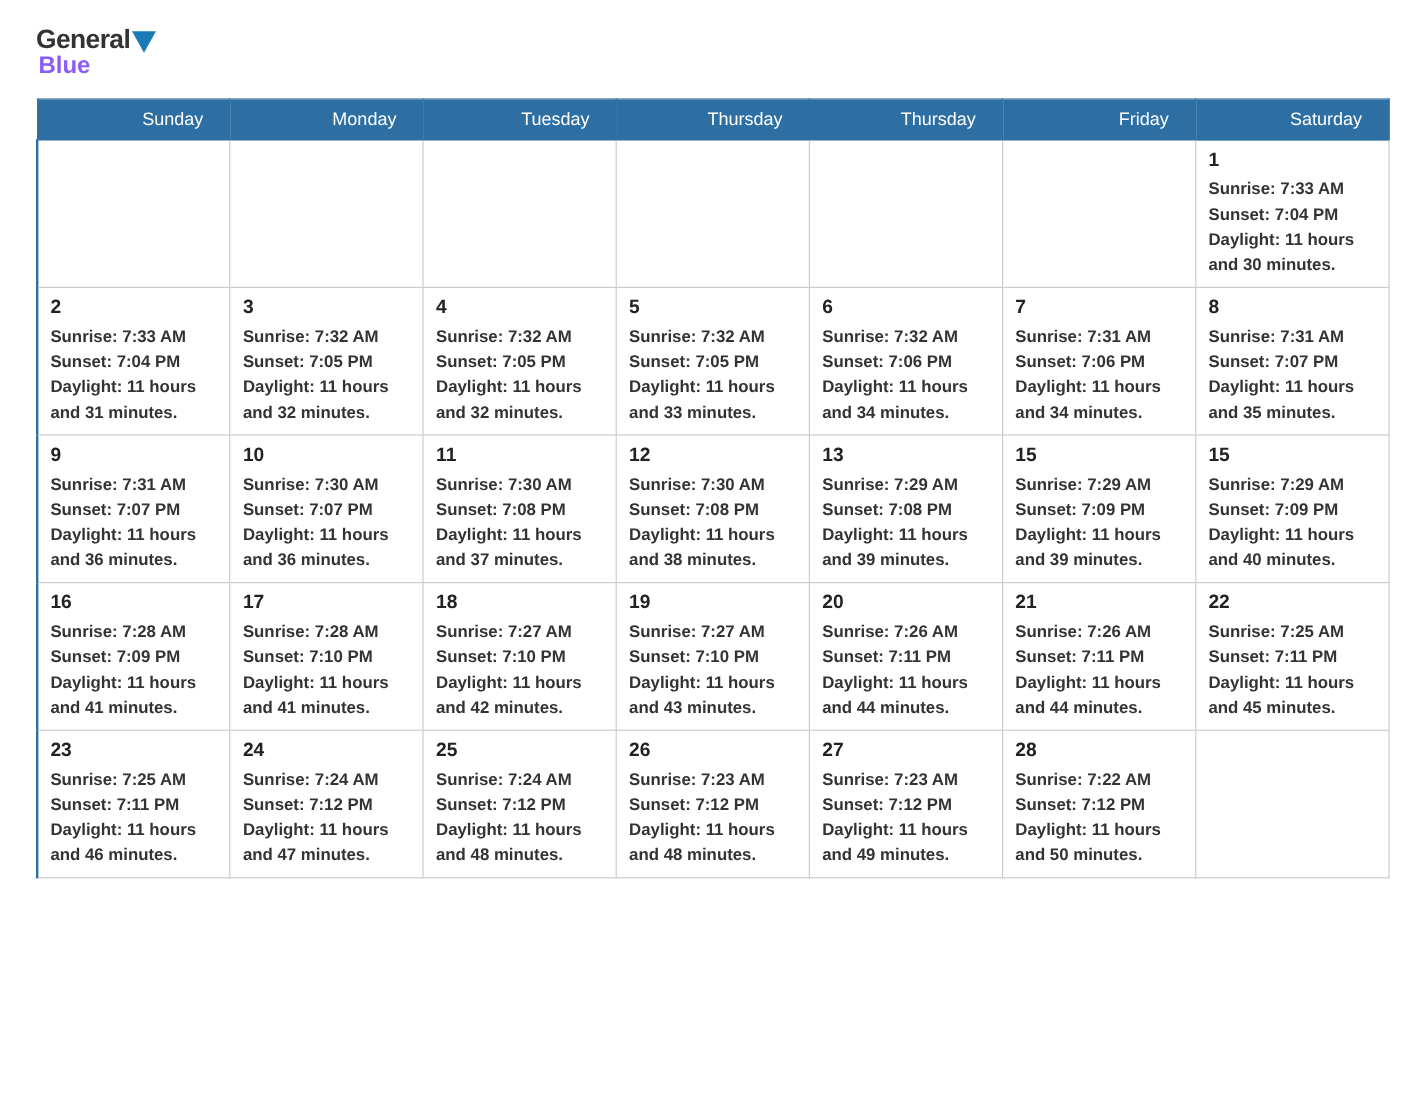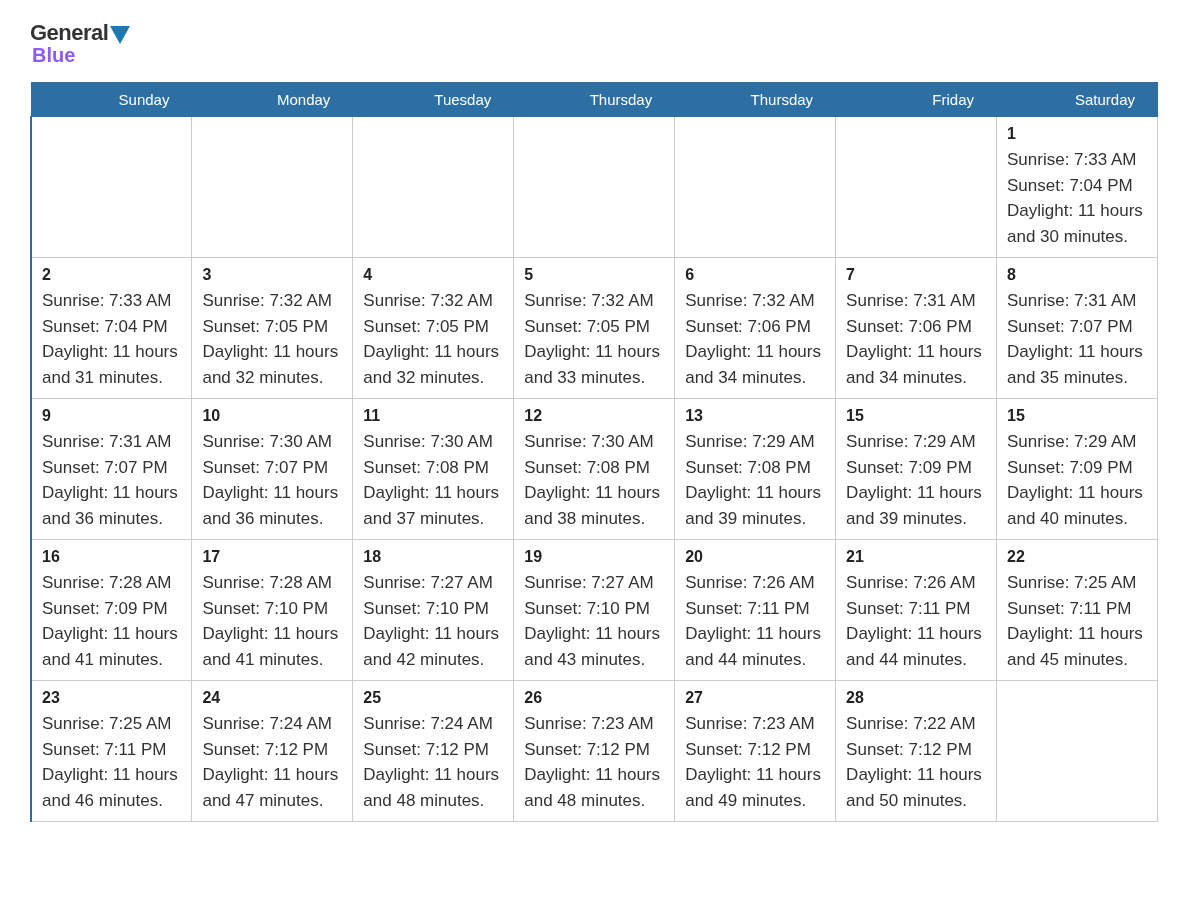--- a/index.html
+++ b/index.html
@@ -81,23 +81,24 @@
       font-size: 13px;
       color: #333;
     }
     .day-number {
       font-size: 16px;
       font-weight: bold;
       color: #222;
       margin-bottom: 4px;
     }
     .day-info {
-      font-size: 17px;
+      font-size: 14px;
       color: #333;
       line-height: 1.5;
+      font-weight: bold;
     }
     .empty-cell {
       background: #fff;
     }
     .calendar tbody tr td:first-child {
       border-left: 2px solid #2d6fa3;
     }
     .logo-row {
       display: flex;
       align-items: center;

